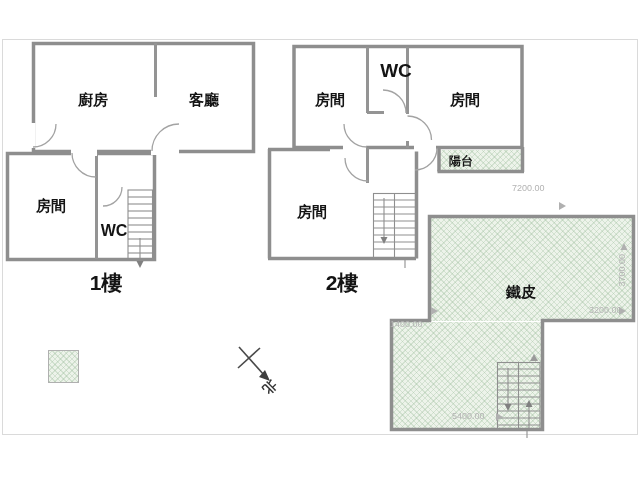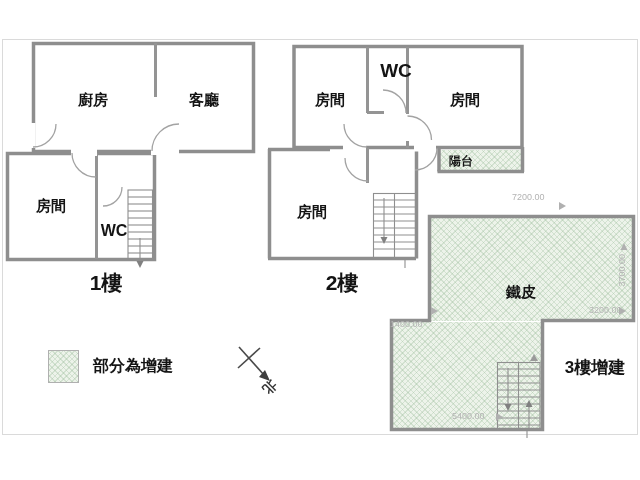--- a/index.html
+++ b/index.html
@@ -167,26 +167,24 @@
   <span class="label floor" style="left:106px;top:283px;">1樓</span>
 
   <span class="label room" style="left:330px;top:100px;">房間</span>
   <span class="label wc2" style="left:396px;top:71px;">WC</span>
   <span class="label room" style="left:465px;top:100px;">房間</span>
   <span class="label balc" style="left:461px;top:161px;">陽台</span>
   <span class="label room" style="left:312px;top:212px;">房間</span>
   <span class="label floor" style="left:342px;top:283px;">2樓</span>
 
   <span class="label tin" style="left:521px;top:292px;">鐵皮</span>
-  <span class="label f3name" style="left:595px;top:367px;">3樓增建</span>
 
-  <span class="dim" style="left:512px;top:192px;">7200.00</span>
+  <span class="dim" style="left:512px;top:183px;">7200.00</span>
   <span class="dim dim-v" style="left:617px;top:254px;">3700.00</span>
   <span class="dim" style="left:390px;top:305px;margin-top:14px;">1400.00</span>
   <span class="dim" style="left:589px;top:305px;">3200.00</span>
   <span class="dim" style="left:452px;top:411px;">5400.00</span>
 
-  <span class="label legendtx" style="left:133px;top:366px;">部分為增建</span>
 
   <span id="north-label">北</span>
 
 
 </div>
 
 </body></html>

